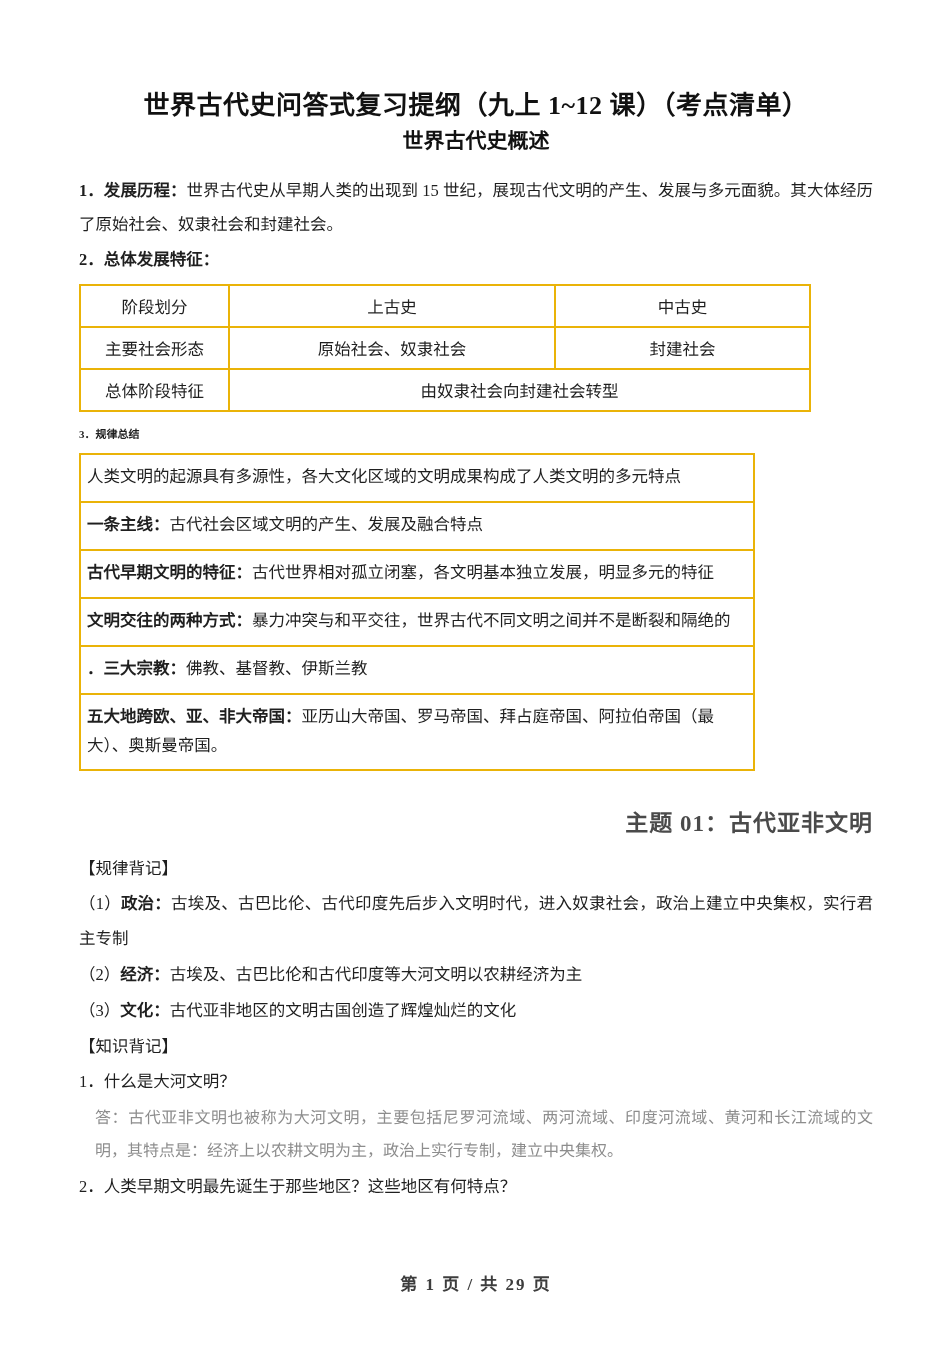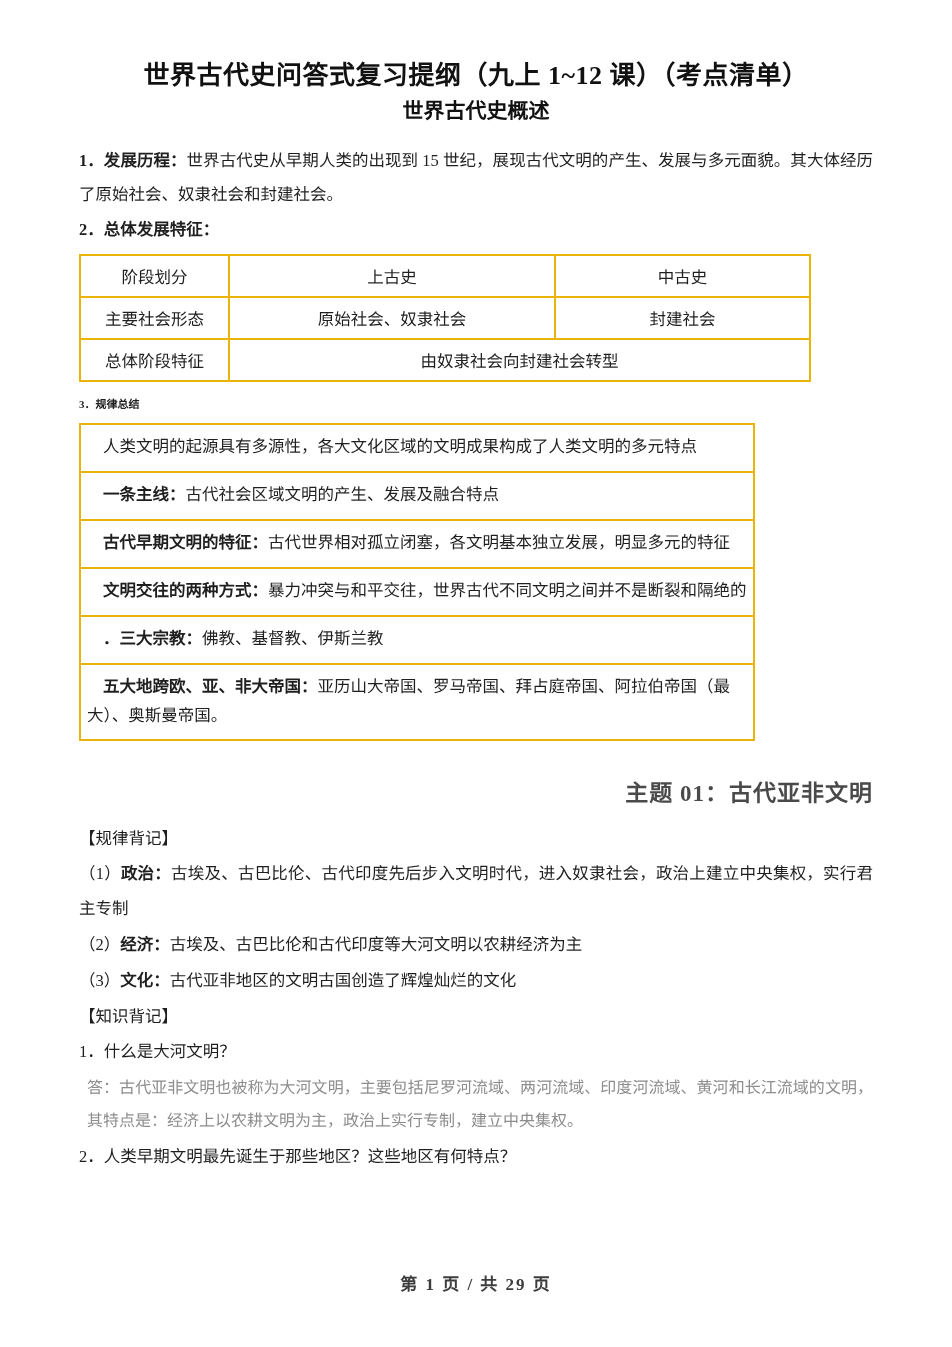--- a/index.html
+++ b/index.html
@@ -14,21 +14,21 @@
     position: relative;
     font-family: "Liberation Serif", "DejaVu Serif", serif;
     color: #1a1a1a;
     overflow: hidden;
   }
   .page {
     position: relative;
     width: 952px;
     height: 1347px;
     box-sizing: border-box;
-    padding: 59px 79px 0 79px;
+    padding: 89px 79px 0 79px;
   }
 
   
   .doc-title {
     font-size: 26px;
     font-weight: bold;
     text-align: center;
     letter-spacing: 0.5px;
     line-height: 1.28;
     margin: 0 0 6px 0;
@@ -58,21 +58,21 @@
     line-height: 2.08;
     margin: 0 0 2px 0;
     text-align: justify;
     color: #1f1f1f;
   }
   p.para.tight { line-height: 1.95; }
   p.para b, p.para .b { font-weight: bold; }
   p.answer {
     font-size: 16px;
     line-height: 2.08;
-    margin: 0 0 2px 8px;
+    margin: 0 0 2px 16px;
     text-align: justify;
     color: #8d8d8d;
   }
   .bracket-head {
     font-size: 16.5px;
     line-height: 1.95;
     margin: 0 0 2px 0;
     color: #1f1f1f;
   }
   .num-lead {
@@ -97,21 +97,21 @@
   table.stage td { text-align: center; height: 26px; }
   table.stage td.c1 { width: 131px; }
   table.stage td.c2 { width: 308px; }
   table.stage td.c3 { width: 237px; }
 
   table.rules td {
     text-align: left;
     padding: 8px 6px 9px 6px;
     line-height: 1.75;
   }
-  table.rules td b { font-weight: bold; margin-left: 16px; }
+  table.rules td b { font-weight: bold; }
 
   .sec-label {
     font-size: 11px;
     font-weight: bold;
     margin: 12px 0 0 0;
     line-height: 1.9;
     color: #1f1f1f;
   }
 
   

